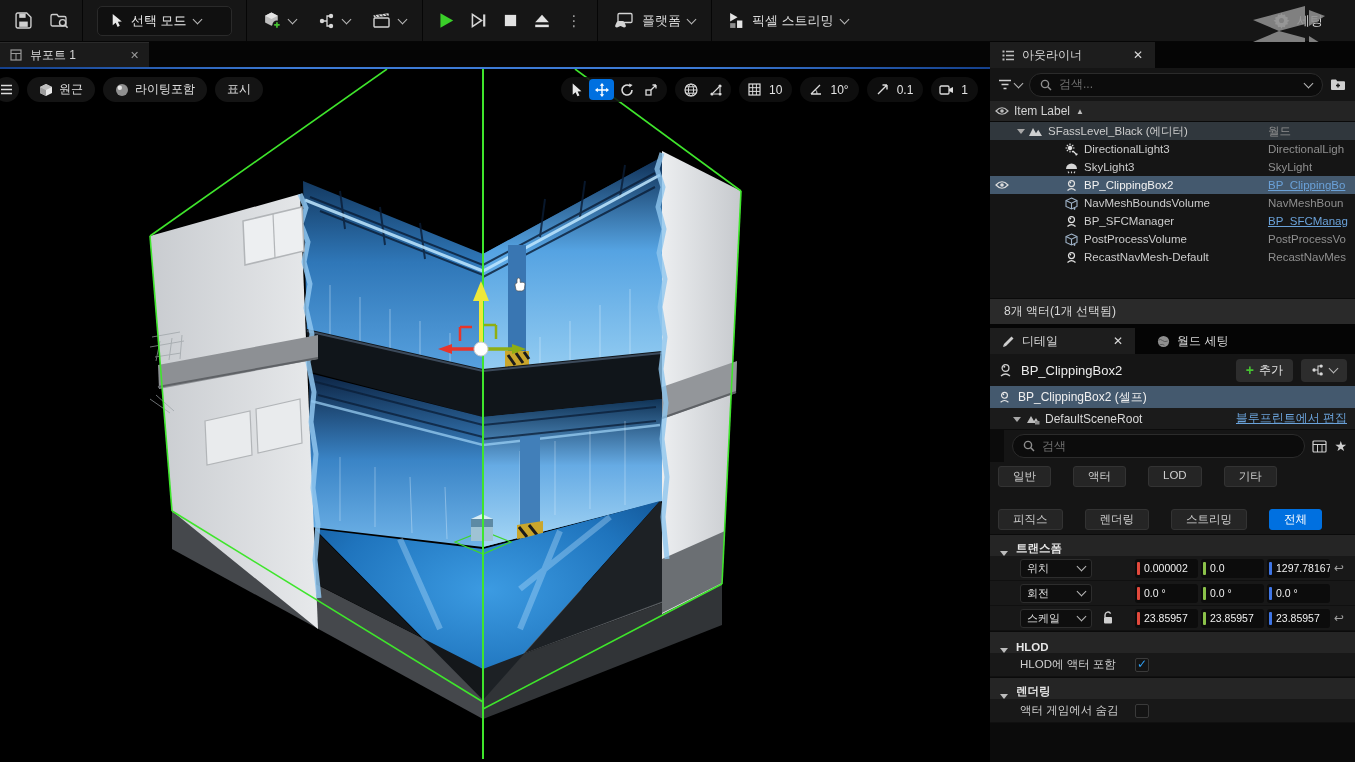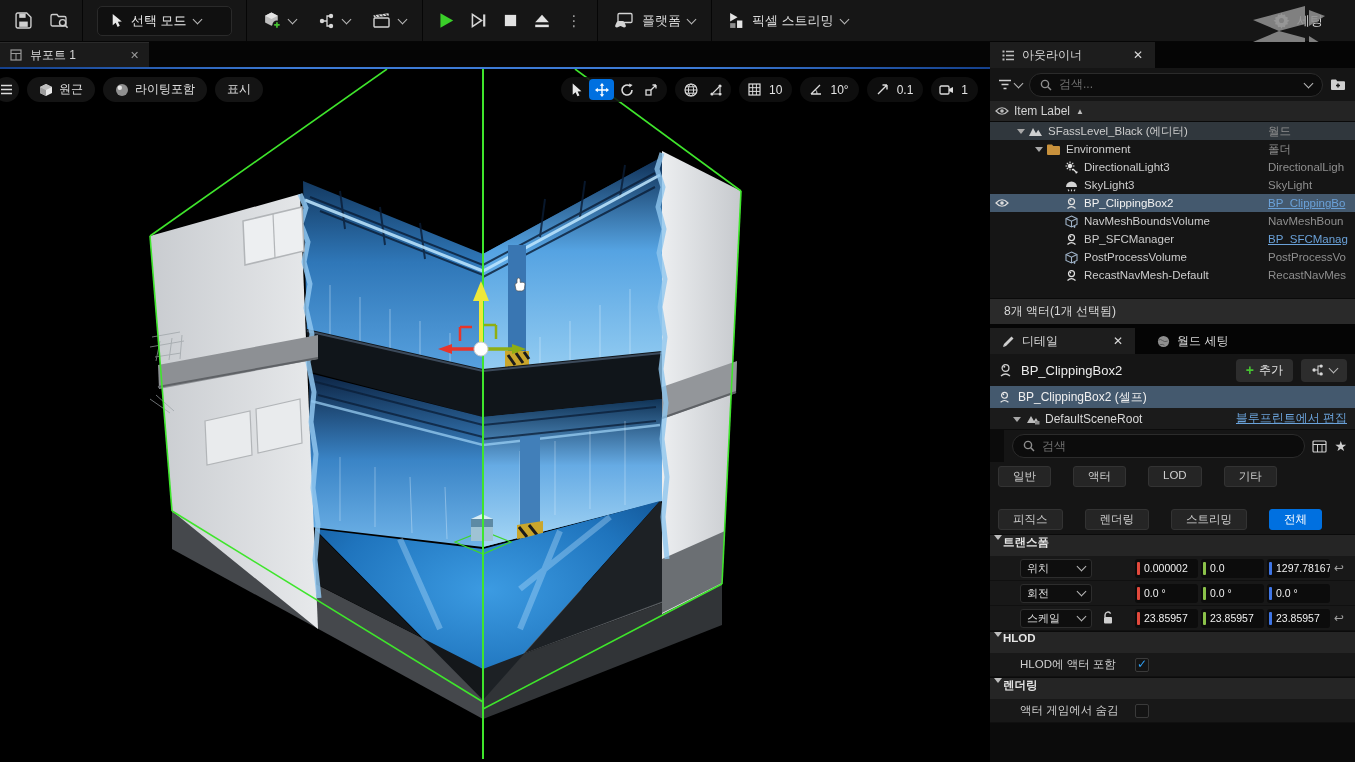--- a/index.html
+++ b/index.html
@@ -77,22 +77,22 @@
   .selfrow { display:flex; align-items:center; gap:7px; height:22px; background:#44596e;
     padding:0 8px; font-size:12px; color:#f0f0f0; }
   .srootrow { display:flex; align-items:center; height:22px; background:#1b1b1b; padding:0 8px;
     font-size:12px; color:#d8d8d8; border-bottom:1px solid #0c0c0c; }
   .bluelink { color:#6aa1d8; text-decoration:underline; font-size:12px; margin-left:auto;
     white-space:nowrap; overflow:hidden; }
   .fpills { display:flex; flex-wrap:wrap; gap:22px; padding:4px 8px; background:#151515; }
   .fpill { background:#252525; border:1px solid #333; border-radius:3px; padding:2px 14px;
     font-size:11.5px; color:#cfcfcf; }
   .fpill.active { background:#0070e0; border-color:#0070e0; color:#fff; }
-  .sect { display:flex; align-items:flex-start; gap:1px; height:22px; background:#252525;
-    padding:0 4px; font-size:11.5px; font-weight:bold; color:#e6e6e6; border-top:1px solid #0b0b0b; }
+  .sect { display:flex; align-items:flex-end; gap:8px; height:22px; background:#252525;
+    padding:0 10px; font-size:11.5px; font-weight:bold; color:#e6e6e6; border-top:1px solid #0b0b0b; }
   .tria { width:0; height:0; border-left:4px solid transparent; border-right:4px solid transparent;
     border-top:5px solid #bdbdbd; }
   .trow { display:flex; align-items:center; height:25px; background:#181818;
     border-bottom:1px solid #101010; padding-left:30px; position:relative; }
   .tlabel { display:flex; align-items:center; justify-content:space-between; width:72px;
     background:#0e0e0e; border:1px solid #2d2d2d; border-radius:3px; height:19px;
     padding:0 6px; font-size:11px; color:#dcdcdc; }
   .vals { position:absolute; left:145px; display:flex; gap:3px; align-items:flex-end; }
   .vbox { width:63px; height:19px; background:#0c0c0c; border-radius:3px; display:flex;
     align-items:center; font-size:10.5px; color:#f0f0f0; overflow:hidden; white-space:nowrap; }
@@ -574,31 +574,20 @@
             <span class="exp"></span>
           </span>
           <svg class="rowicon" viewBox="0 0 15 13">
             <path d="M1 11 L5 3 L8 8.2 L10.2 4.8 L14 11 Z" fill="#cfcfcf"></path>
           </svg>
           <span style="white-space:nowrap; overflow:hidden; max-width:180px;">SFassLevel_Black (에디터)</span>
           <span class="typec" style="left: 278px;">월드</span>
         </div>
         <div class="olrow">
           <span class="eyec"></span>
-          <span style="width:32px; flex:0 0 auto; display:flex; justify-content:flex-end;">
-            <span class="exp"></span>
-          </span>
-          <svg class="rowicon" viewBox="0 0 15 13">
-            <path d="M1 2.5 A1 1 0 0 1 2 1.5 h4 l1.3 1.6 H13 a1 1 0 0 1 1 1 V11 a1 1 0 0 1 -1 1 H2 a1 1 0 0 1 -1 -1 Z" fill="#c8913c"></path>
-          </svg>
-          <span style="white-space:nowrap; overflow:hidden; max-width:180px;">Environment</span>
-          <span class="typec" style="left: 278px;">폴더</span>
-        </div>
-        <div class="olrow">
-          <span class="eyec"></span>
           <span style="width:50px; flex:0 0 auto; display:flex; justify-content:flex-end;"></span>
           <svg class="rowicon" viewBox="0 0 15 13">
             <circle cx="6" cy="5" r="2.2" fill="#e4e4e4"></circle>
             <path d="M6 0.5v1.8 M6 7.7v1.8 M1.5 5h1.8 M8.7 5h1.8 M2.8 1.8l1.3 1.3 M8 8l1.3 1.3 M9.3 1.8 L8 3.1 M2.8 8.2 L4.1 6.9" stroke="#e4e4e4" stroke-width="1.1"></path>
             <path d="M9 8 L13 12 M13 12 l-1.6 -.2 M13 12 l-.2 -1.6" stroke="#e4e4e4" stroke-width="1.1" fill="none"></path>
           </svg>
           <span style="white-space:nowrap; overflow:hidden; max-width:180px;">DirectionalLight3</span>
           <span class="typec" style="left: 278px;">DirectionalLigh</span>
         </div>
         <div class="olrow">

